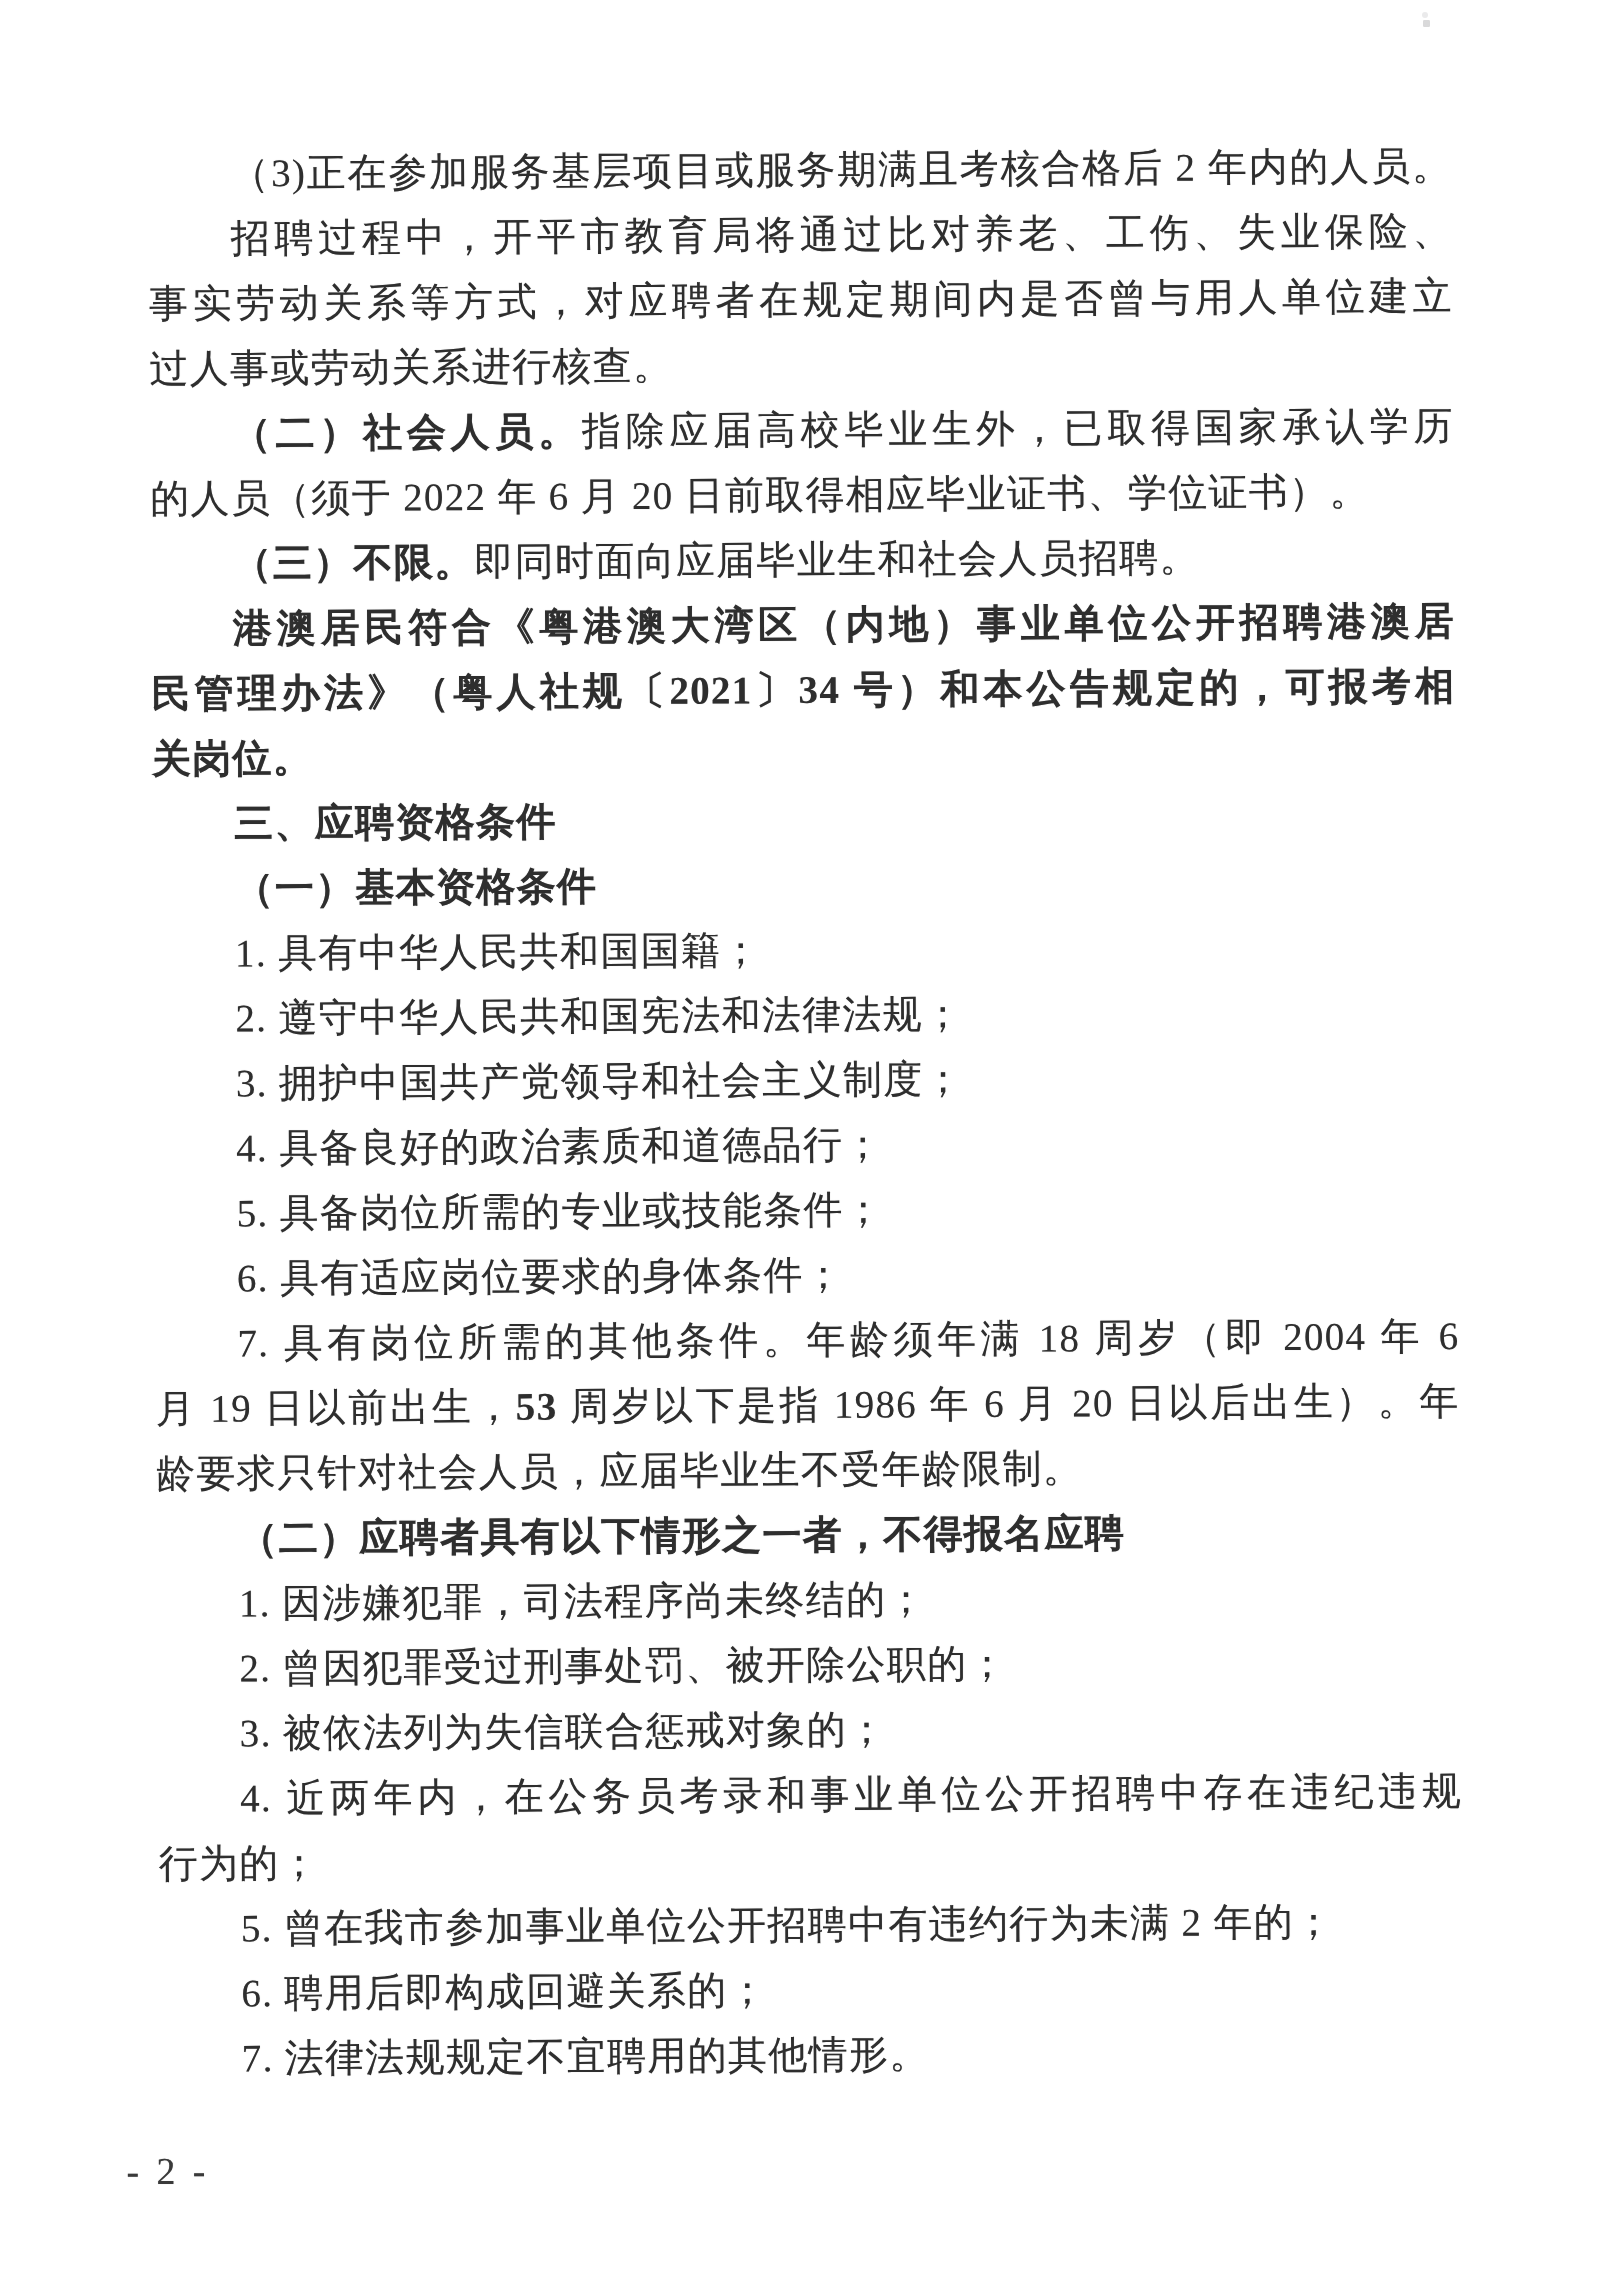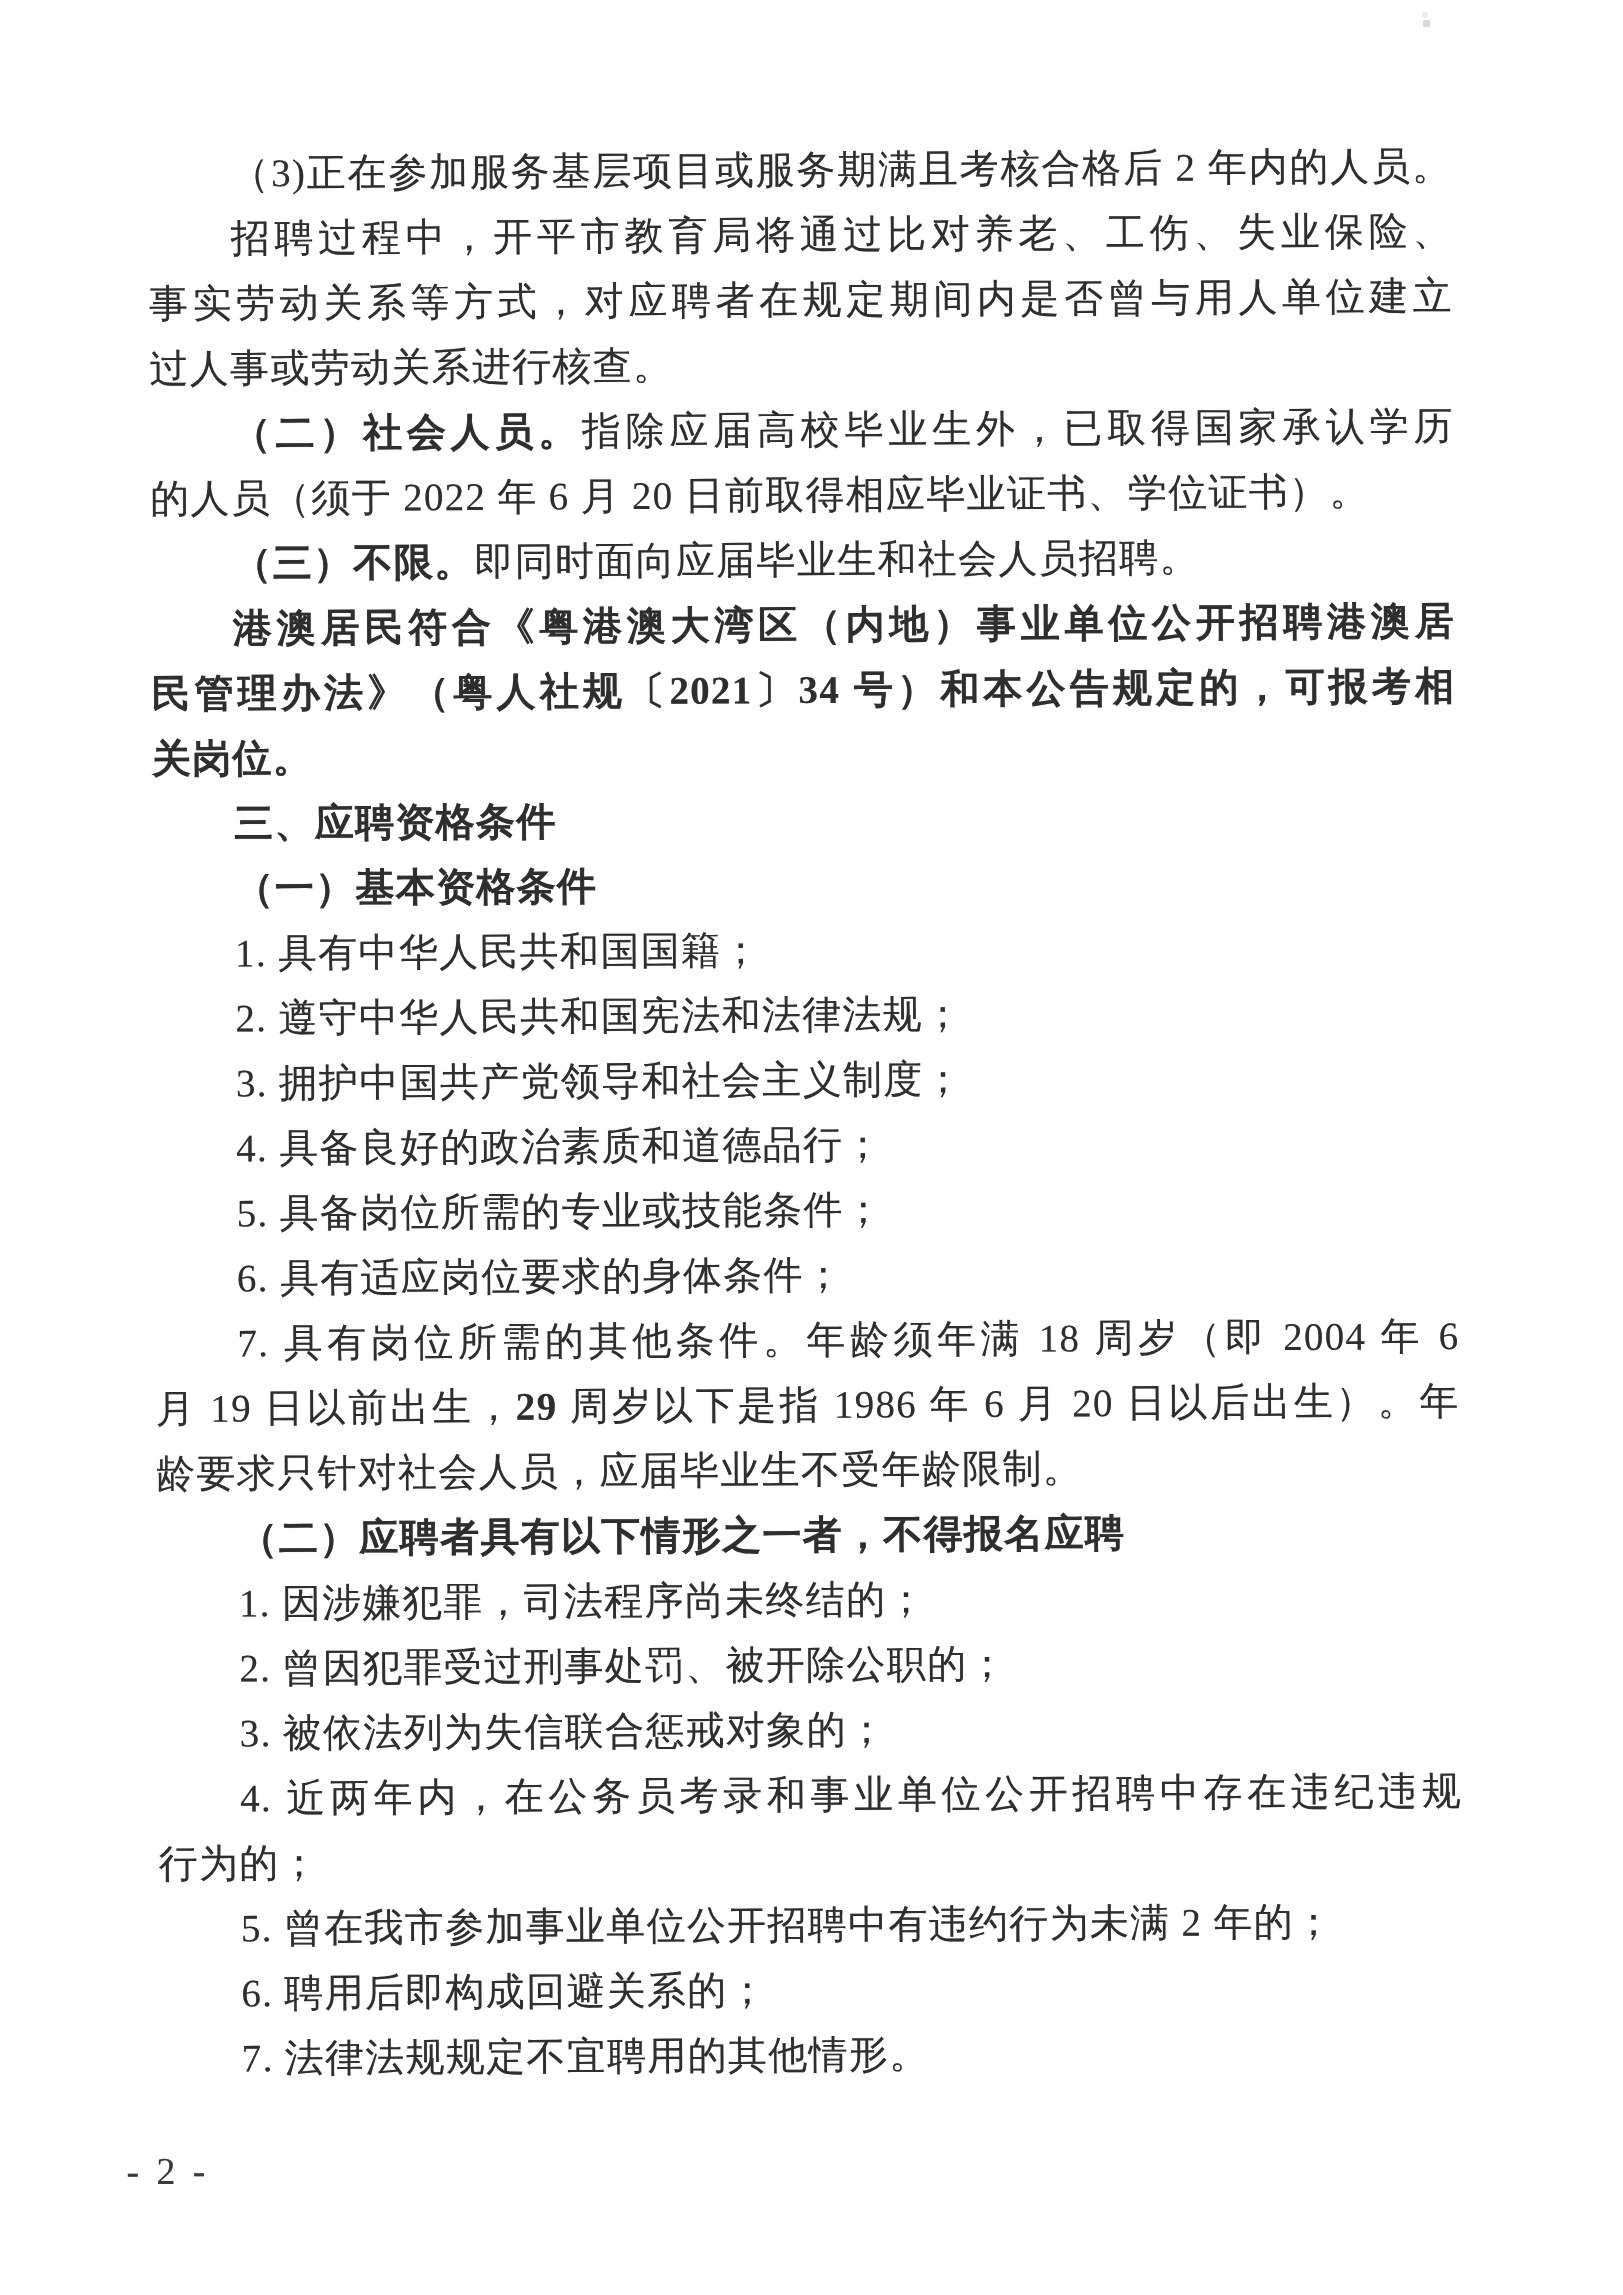--- a/index.html
+++ b/index.html
@@ -97,21 +97,21 @@
     <div class="line ind hei">（一）基本资格条件</div>
 
     <div class="line ind">1. 具有中华人民共和国国籍；</div>
     <div class="line ind">2. 遵守中华人民共和国宪法和法律法规；</div>
     <div class="line ind">3. 拥护中国共产党领导和社会主义制度；</div>
     <div class="line ind">4. 具备良好的政治素质和道德品行；</div>
     <div class="line ind">5. 具备岗位所需的专业或技能条件；</div>
     <div class="line ind">6. 具有适应岗位要求的身体条件；</div>
 
     <div class="line ind just">7. 具有岗位所需的其他条件。年龄须年满 18 周岁（即 2004 年 6</div>
-    <div class="line just"><span>月 19 日以前出生，</span><span class="num-bold">29</span><span> 周岁以下是指 1986 年 6 月 20 日以后出生）。年</span></div>
+    <div class="line just"><span>月 19 日以前出生，</span><span class="num-bold">53</span><span> 周岁以下是指 1986 年 6 月 20 日以后出生）。年</span></div>
     <div class="line">龄要求只针对社会人员，应届毕业生不受年龄限制。</div>
 
     <div class="line ind hei">（二）应聘者具有以下情形之一者，不得报名应聘</div>
 
     <div class="line ind">1. 因涉嫌犯罪，司法程序尚未终结的；</div>
     <div class="line ind">2. 曾因犯罪受过刑事处罚、被开除公职的；</div>
     <div class="line ind">3. 被依法列为失信联合惩戒对象的；</div>
     <div class="line ind just">4. 近两年内，在公务员考录和事业单位公开招聘中存在违纪违规</div>
     <div class="line">行为的；</div>
     <div class="line ind">5. 曾在我市参加事业单位公开招聘中有违约行为未满 2 年的；</div>

